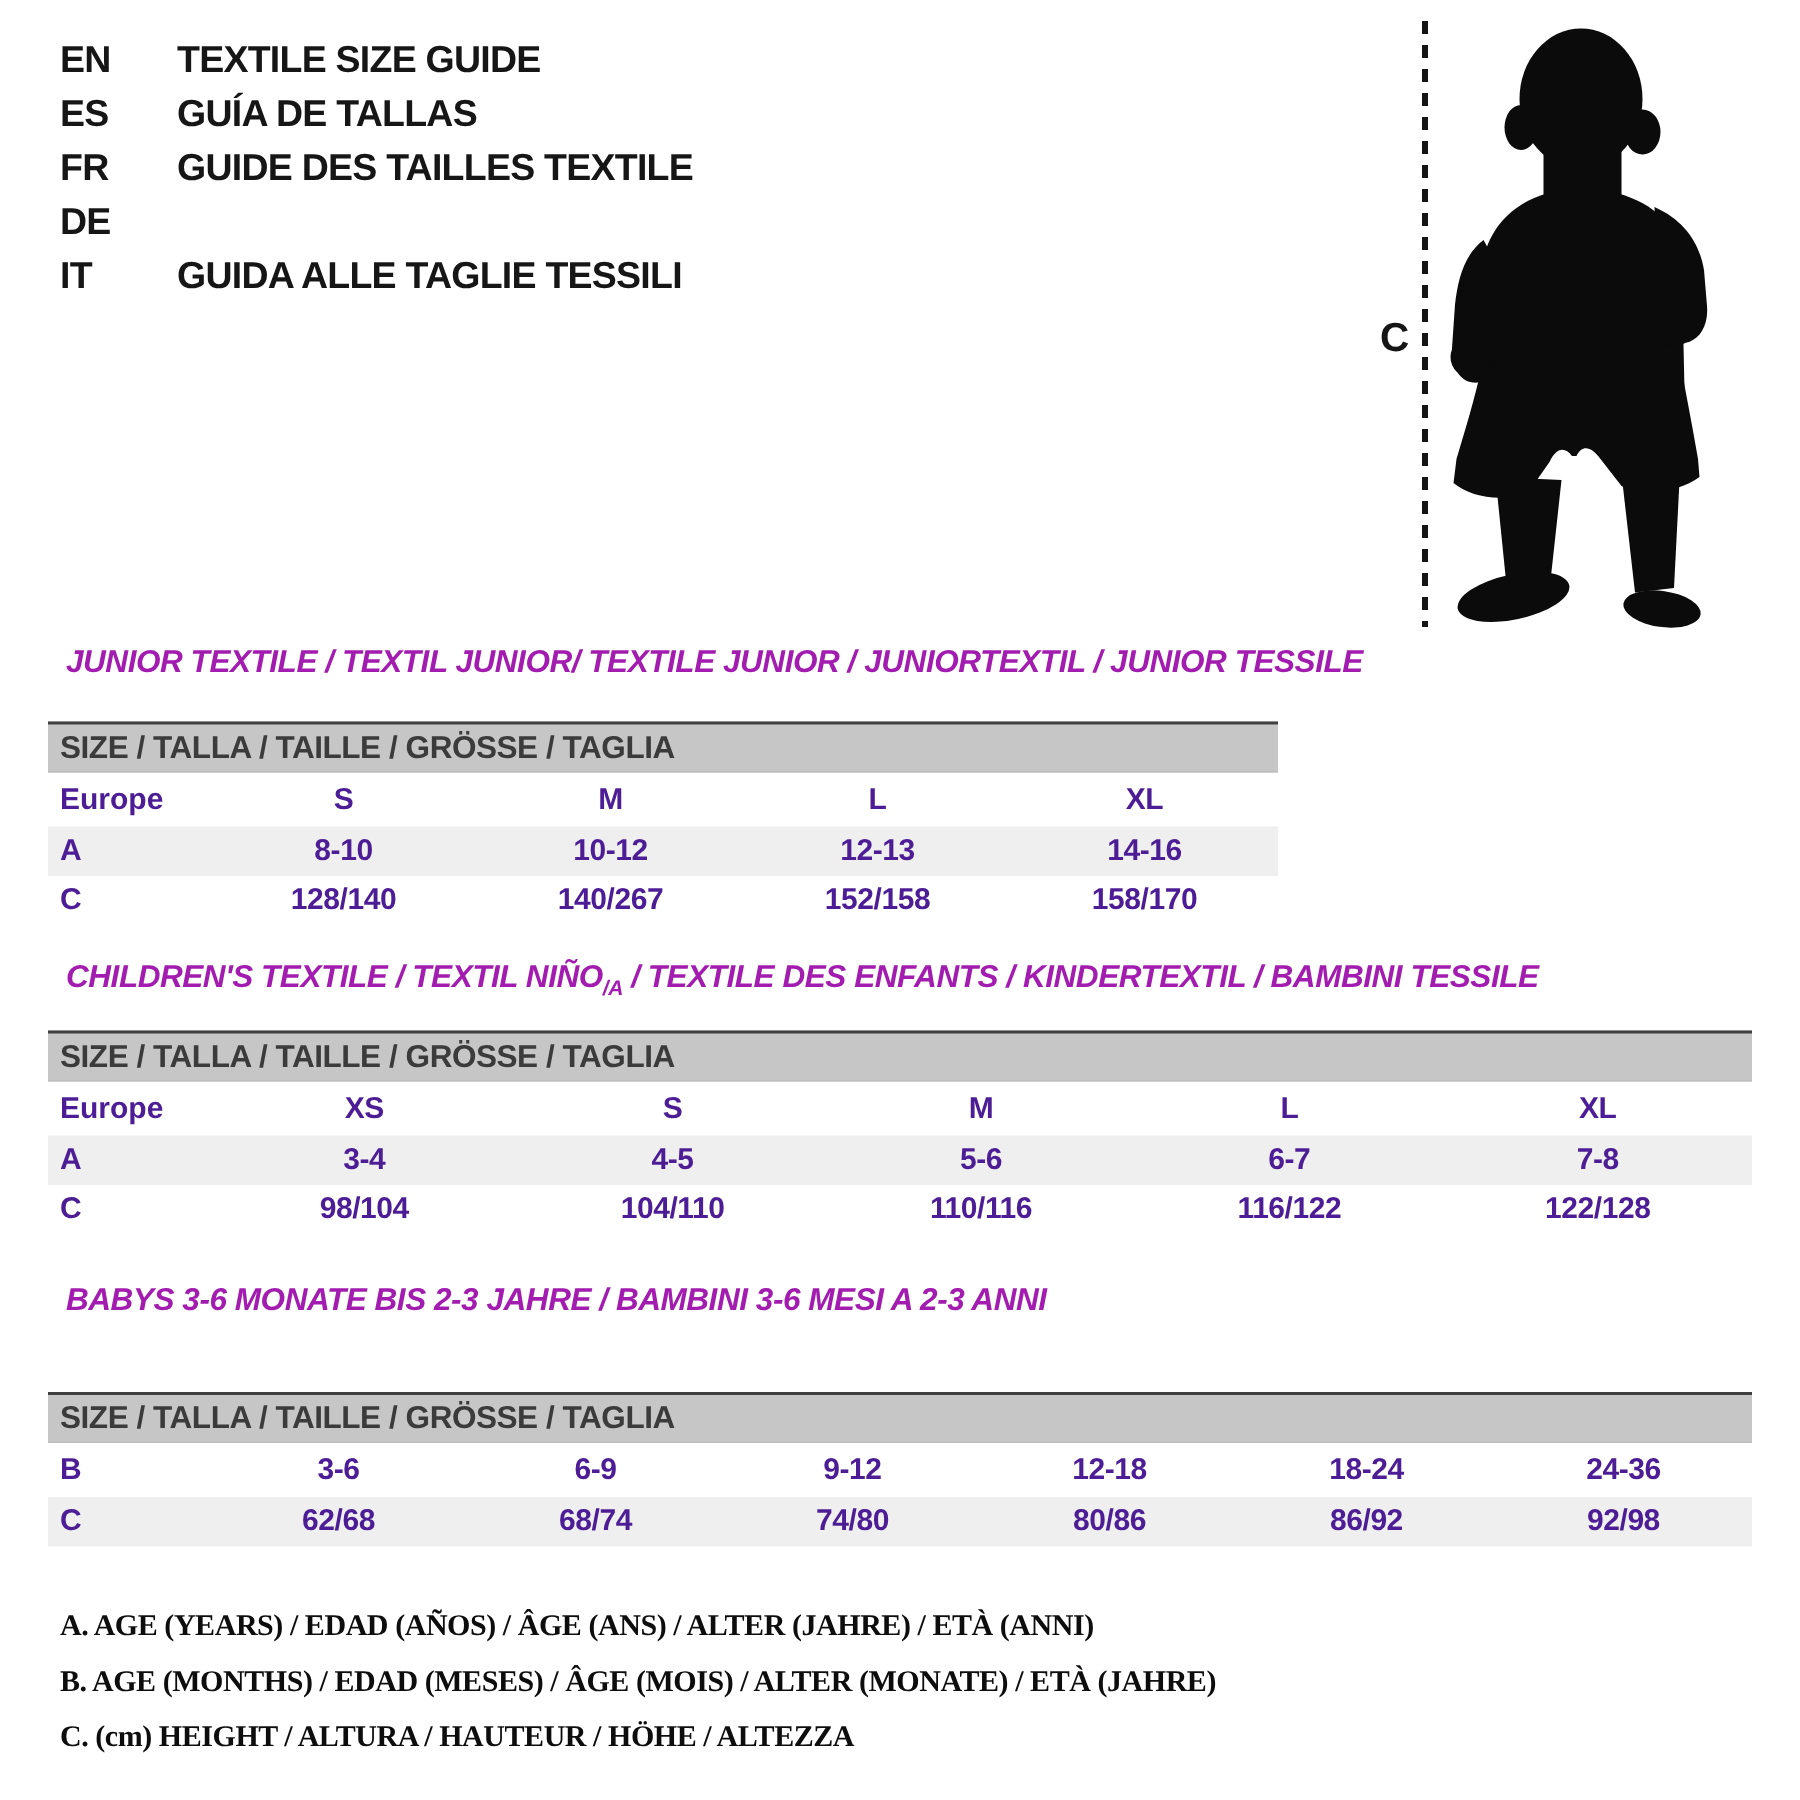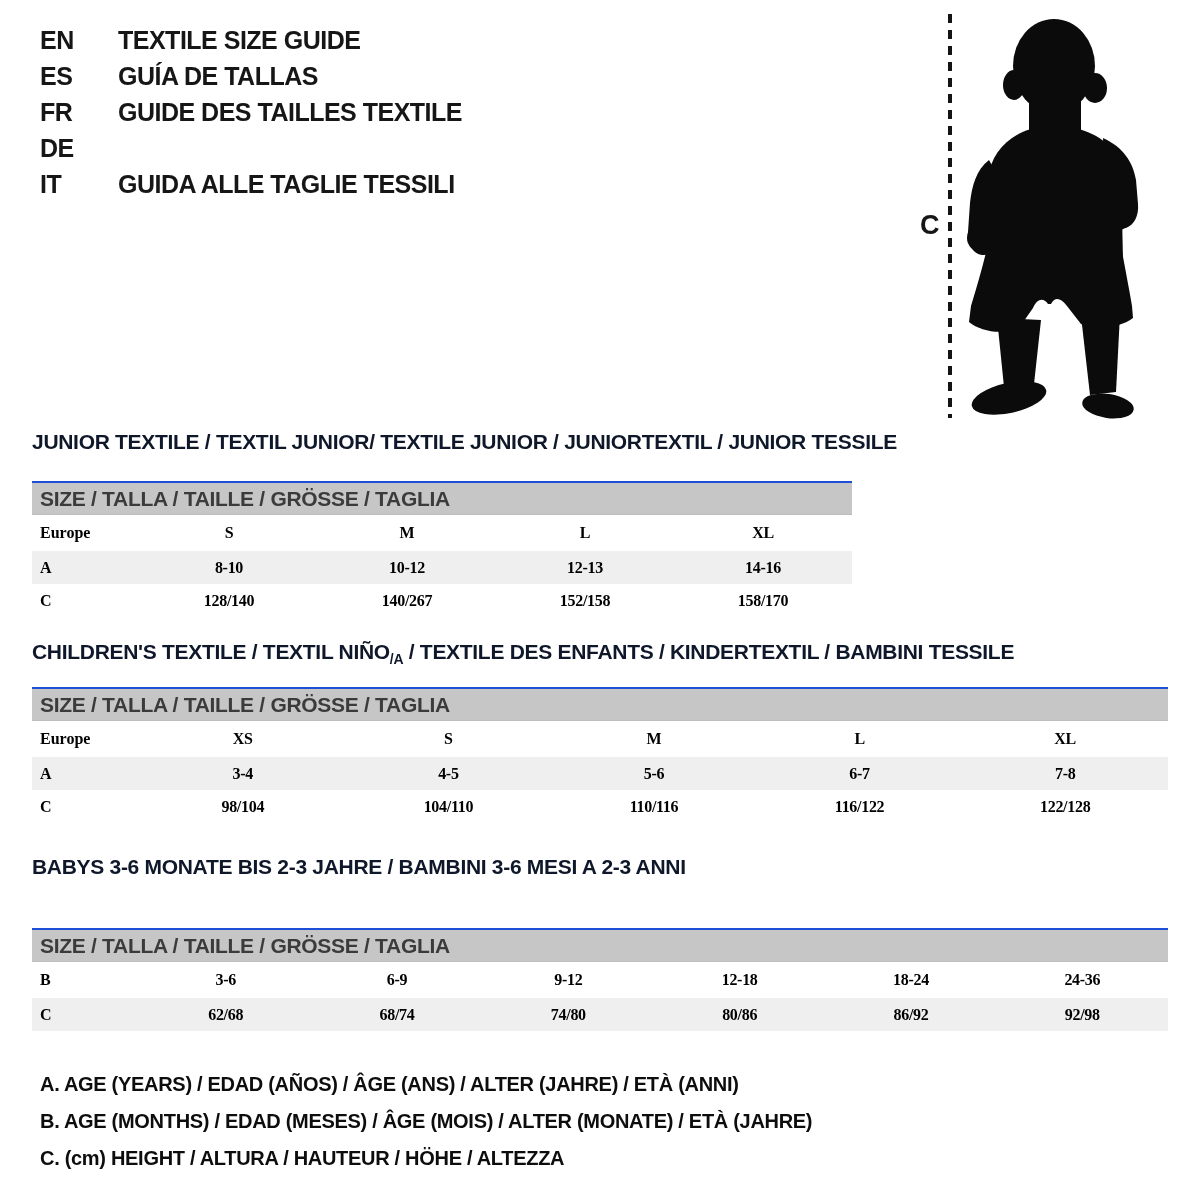--- a/index.html
+++ b/index.html
@@ -14,38 +14,38 @@
   .lang-code{width:78px;font-size:25px;font-weight:700;letter-spacing:-0.5px;}
   .lang-title{font-size:25px;font-weight:700;letter-spacing:-0.5px;white-space:nowrap;}
   
   .measure-line{
     position:absolute;left:948px;top:14px;width:4px;height:404px;
     background:repeating-linear-gradient(to bottom,#141414 0 9px,transparent 9px 16px);
   }
   .figure-label{position:absolute;left:920px;top:210px;font-size:27px;font-weight:700;}
   .toddler{position:absolute;left:955px;top:10px;}
   
-  .section-title{position:absolute;left:32px;font-size:21px;font-weight:700;
-    letter-spacing:-0.3px;white-space:nowrap;color:#0f172a;}
+  .section-title{position:absolute;left:44px;font-size:21px;font-weight:700;
+    letter-spacing:-0.3px;white-space:nowrap;color:#a21caf;font-style:italic;}
   .section-title .sub{font-size:14px;vertical-align:-5px;font-weight:700;}
   .sg-table{position:absolute;left:32px;}
   .size-bar{
-    height:31px;background:#c6c6c6;border-top:2px solid #1d4ed8;border-bottom:1px solid #bdbdbd;
+    height:31px;background:#c6c6c6;border-top:2px solid #404040;border-bottom:1px solid #bdbdbd;
     display:flex;align-items:center;padding-left:8px;font-size:21px;font-weight:700;
     color:#3b3b3b;letter-spacing:-0.3px;
   }
-  .trow{display:flex;align-items:center;height:33px;font-size:16px;font-weight:700;color:#000000;font-family:Liberation Serif, serif;}
+  .trow{display:flex;align-items:center;height:33px;font-size:20px;font-weight:700;color:#4c1d95;}
   .trow.first{height:36px;}
   .trow .lab{width:100px;padding-left:8px;flex:none;text-align:left;}
   .trow .cell{flex:1;text-align:center;letter-spacing:-0.3px;}
   .trow.shaded{background:#efefef;}
   
   .legend{position:absolute;left:40px;top:1066px;}
   .legend-line{height:37px;display:flex;align-items:center;font-size:20px;font-weight:700;
-    letter-spacing:-0.3px;color:#0d0d0d;white-space:nowrap;}
+    letter-spacing:-0.3px;color:#0d0d0d;white-space:nowrap;font-family:Liberation Serif, serif;}
   
   #title-junior{top:430px;}   #table-junior{top:481px;width:820px;}
   #title-children{top:640px;} #table-children{top:687px;width:1136px;}
   #title-babies{top:849px;line-height:36px;} #table-babies{top:928px;width:1136px;}
 </style>
 </head>
 <body>
 
 <div class="page">
 

